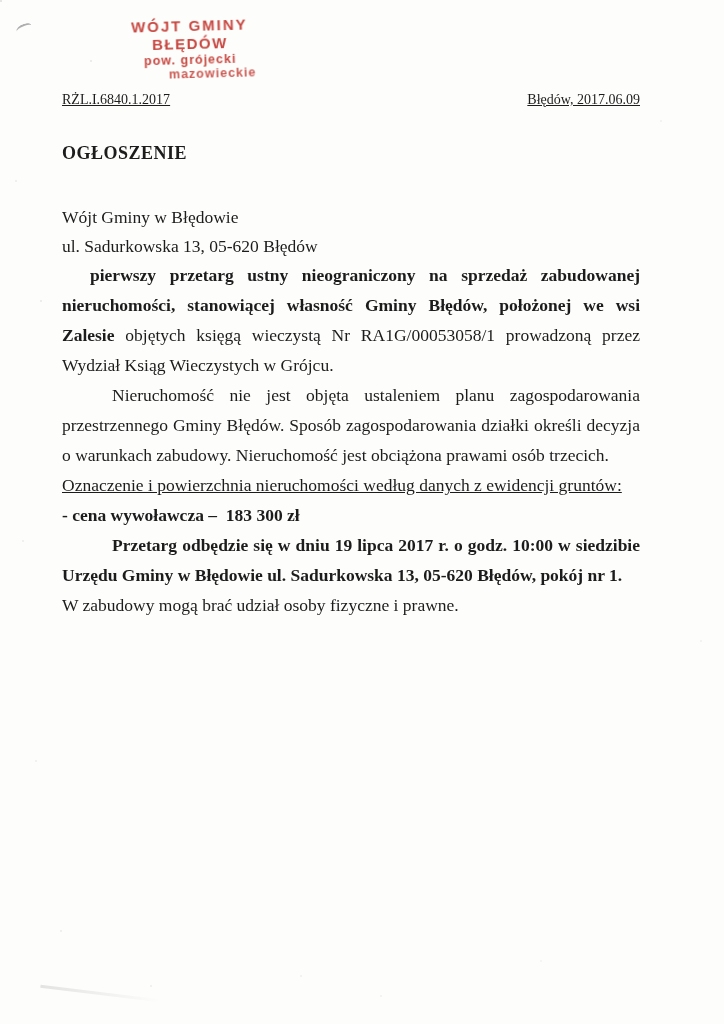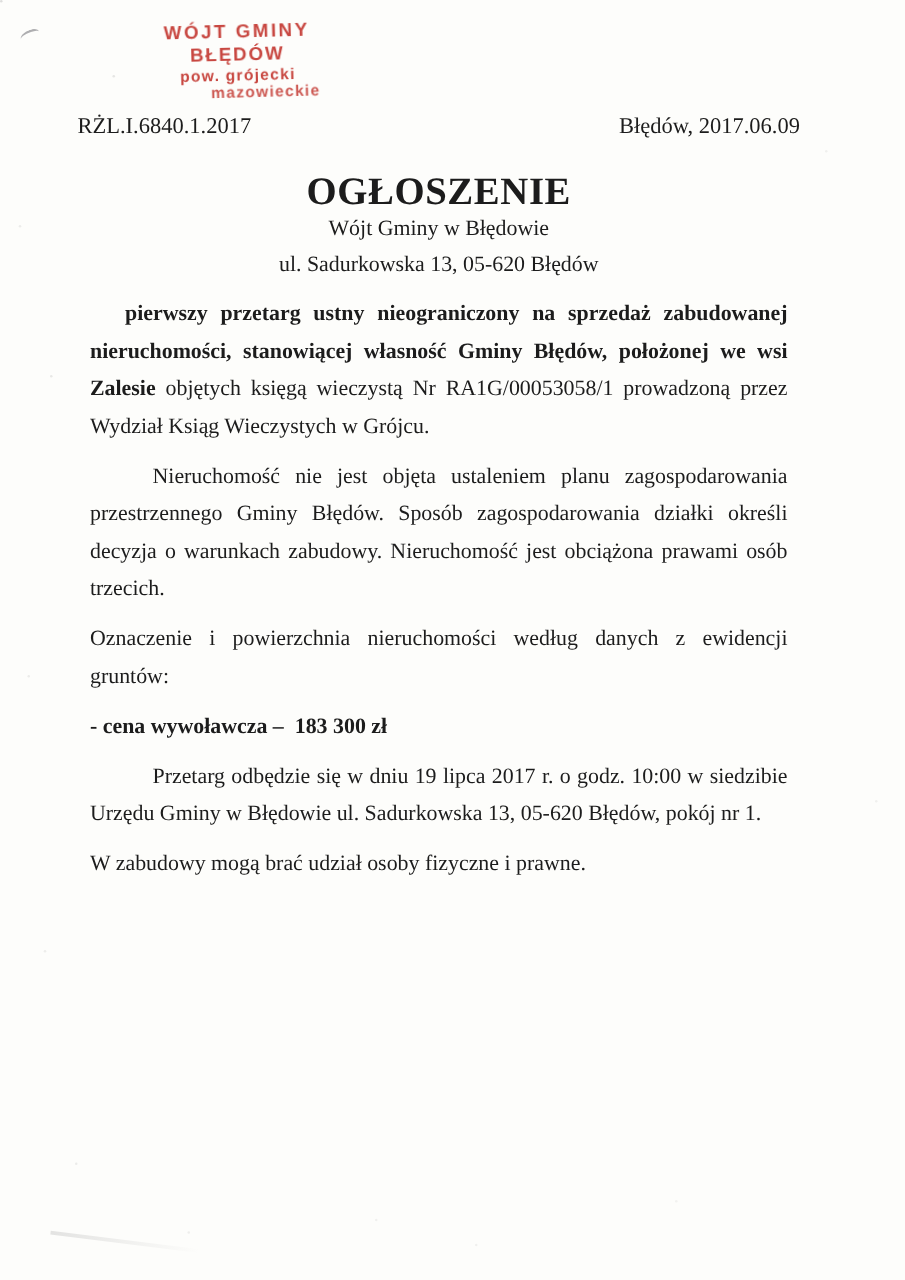--- a/index.html
+++ b/index.html
@@ -60,43 +60,44 @@
 
   .content {
     position: absolute; left: 0; top: 0; width: 724px;
     padding: 85px 84px 0 62px;
     box-sizing: border-box;
     font-size: 17.5px;
     line-height: 30px;
   }
   .ref-row {
     display: flex; justify-content: space-between; align-items: baseline;
-    font-size: 18px;
+    font-size: 14px;
+    text-decoration: underline;
   }
   .title {
     margin: 23px 0 0 0;
-    text-align: center;
-    font-size: 31px;
+    text-align: left;
+    font-size: 18px;
     font-weight: bold;
     letter-spacing: 0.5px;
     line-height: 30px;
   }
-  .issuer { text-align: center; line-height: 28.5px; }
-  p.para { margin: 10px; text-align: justify; }
+  .issuer { margin-top: 35px; text-align: left; line-height: 28.5px; }
+  p.para { margin: 0; text-align: justify; }
   .indent-sm { text-indent: 28px; }
   .indent-md { text-indent: 50px; }
   .p1 { margin-top: 25px; }
   .p2 { margin-top: 12px; }
-  .registry-heading { margin-top: 23px; text-align: center; }
+  .registry-heading { margin-top: 23px; text-align: center; text-decoration: underline; }
   .plot-line { text-align: center; font-weight: bold; }
   .p3 { margin-top: 0; }
   .price-line, .deposit-line { text-align: center; font-weight: bold; white-space: pre-wrap; }
   .price-line { margin-top: 14px; }
   .deposit-line { margin-top: 0; }
-  .p4 { margin-top: 30px; }
+  .p4 { margin-top: 30px; font-weight: bold; }
   .p5 { margin-top: 27px; text-align: left; }
   .b { font-weight: bold; }
 </style>
 </head>
 <body>
 
 <div class="page">
 
   <div class="noise"></div>
   <div class="pen-mark"></div>

